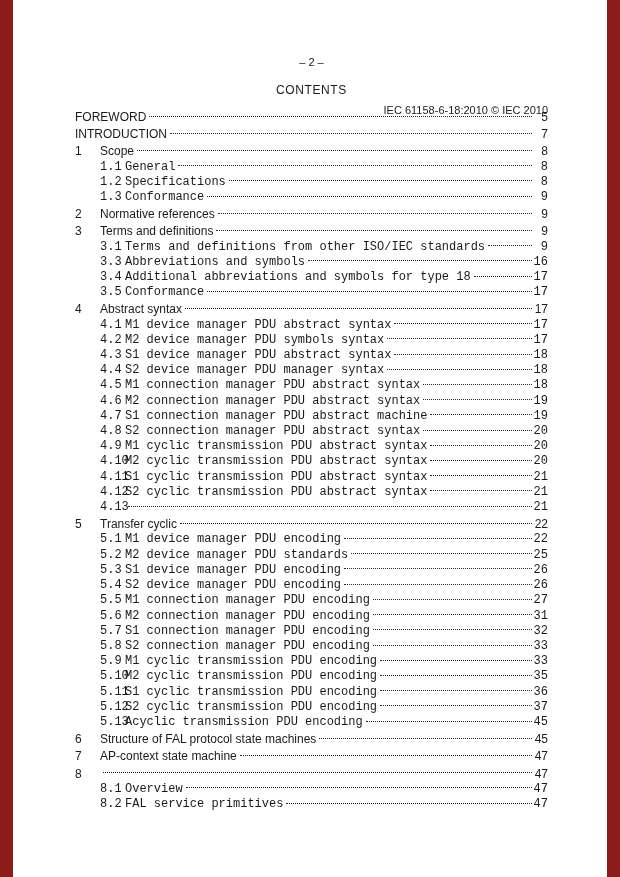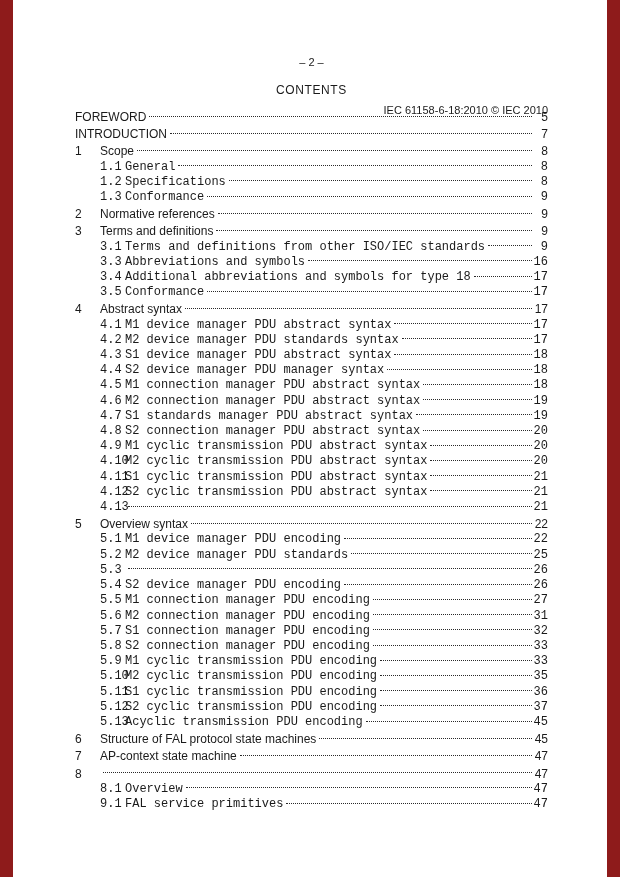--- a/index.html
+++ b/index.html
@@ -188,21 +188,21 @@
     <span class="toc-page">17</span>
   </div>
         <div class="toc-row lvl1">
     <span class="toc-num">4.1</span>
     <span class="toc-label">M1 device manager PDU abstract syntax</span>
     <span class="toc-leader"></span>
     <span class="toc-page">17</span>
   </div>
         <div class="toc-row lvl1">
     <span class="toc-num">4.2</span>
-    <span class="toc-label">M2 device manager PDU standards syntax</span>
+    <span class="toc-label">M2 device manager PDU symbols syntax</span>
     <span class="toc-leader"></span>
     <span class="toc-page">17</span>
   </div>
         <div class="toc-row lvl1">
     <span class="toc-num">4.3</span>
     <span class="toc-label">S1 device manager PDU abstract syntax</span>
     <span class="toc-leader"></span>
     <span class="toc-page">18</span>
   </div>
         <div class="toc-row lvl1">
@@ -218,21 +218,21 @@
     <span class="toc-page">18</span>
   </div>
         <div class="toc-row lvl1">
     <span class="toc-num">4.6</span>
     <span class="toc-label">M2 connection manager PDU abstract syntax</span>
     <span class="toc-leader"></span>
     <span class="toc-page">19</span>
   </div>
         <div class="toc-row lvl1">
     <span class="toc-num">4.7</span>
-    <span class="toc-label">S1 standards manager PDU abstract syntax</span>
+    <span class="toc-label">S1 connection manager PDU abstract machine</span>
     <span class="toc-leader"></span>
     <span class="toc-page">19</span>
   </div>
         <div class="toc-row lvl1">
     <span class="toc-num">4.8</span>
     <span class="toc-label">S2 connection manager PDU abstract syntax</span>
     <span class="toc-leader"></span>
     <span class="toc-page">20</span>
   </div>
         <div class="toc-row lvl1">
@@ -259,38 +259,39 @@
     <span class="toc-leader"></span>
     <span class="toc-page">21</span>
   </div>
         <div class="toc-row lvl1">
     <span class="toc-num">4.13</span>
     <span class="toc-leader"></span>
     <span class="toc-page">21</span>
   </div>
         <div class="toc-row lvl0">
     <span class="toc-num">5</span>
-    <span class="toc-label">Overview syntax</span>
+    <span class="toc-label">Transfer cyclic</span>
     <span class="toc-leader"></span>
     <span class="toc-page">22</span>
   </div>
         <div class="toc-row lvl1">
     <span class="toc-num">5.1</span>
     <span class="toc-label">M1 device manager PDU encoding</span>
     <span class="toc-leader"></span>
     <span class="toc-page">22</span>
   </div>
         <div class="toc-row lvl1">
     <span class="toc-num">5.2</span>
     <span class="toc-label">M2 device manager PDU standards</span>
     <span class="toc-leader"></span>
     <span class="toc-page">25</span>
   </div>
         <div class="toc-row lvl1">
     <span class="toc-num">5.3</span>
+    <span class="toc-label">S1 device manager PDU encoding</span>
     <span class="toc-leader"></span>
     <span class="toc-page">26</span>
   </div>
         <div class="toc-row lvl1">
     <span class="toc-num">5.4</span>
     <span class="toc-label">S2 device manager PDU encoding</span>
     <span class="toc-leader"></span>
     <span class="toc-page">26</span>
   </div>
         <div class="toc-row lvl1">
@@ -364,21 +365,21 @@
     <span class="toc-leader"></span>
     <span class="toc-page">47</span>
   </div>
         <div class="toc-row lvl1">
     <span class="toc-num">8.1</span>
     <span class="toc-label">Overview</span>
     <span class="toc-leader"></span>
     <span class="toc-page">47</span>
   </div>
         <div class="toc-row lvl1">
-    <span class="toc-num">9.1</span>
+    <span class="toc-num">8.2</span>
     <span class="toc-label">FAL service primitives</span>
     <span class="toc-leader"></span>
     <span class="toc-page">47</span>
   </div>
       </div>
 
   </div>
 </div>
 
 </body></html>

